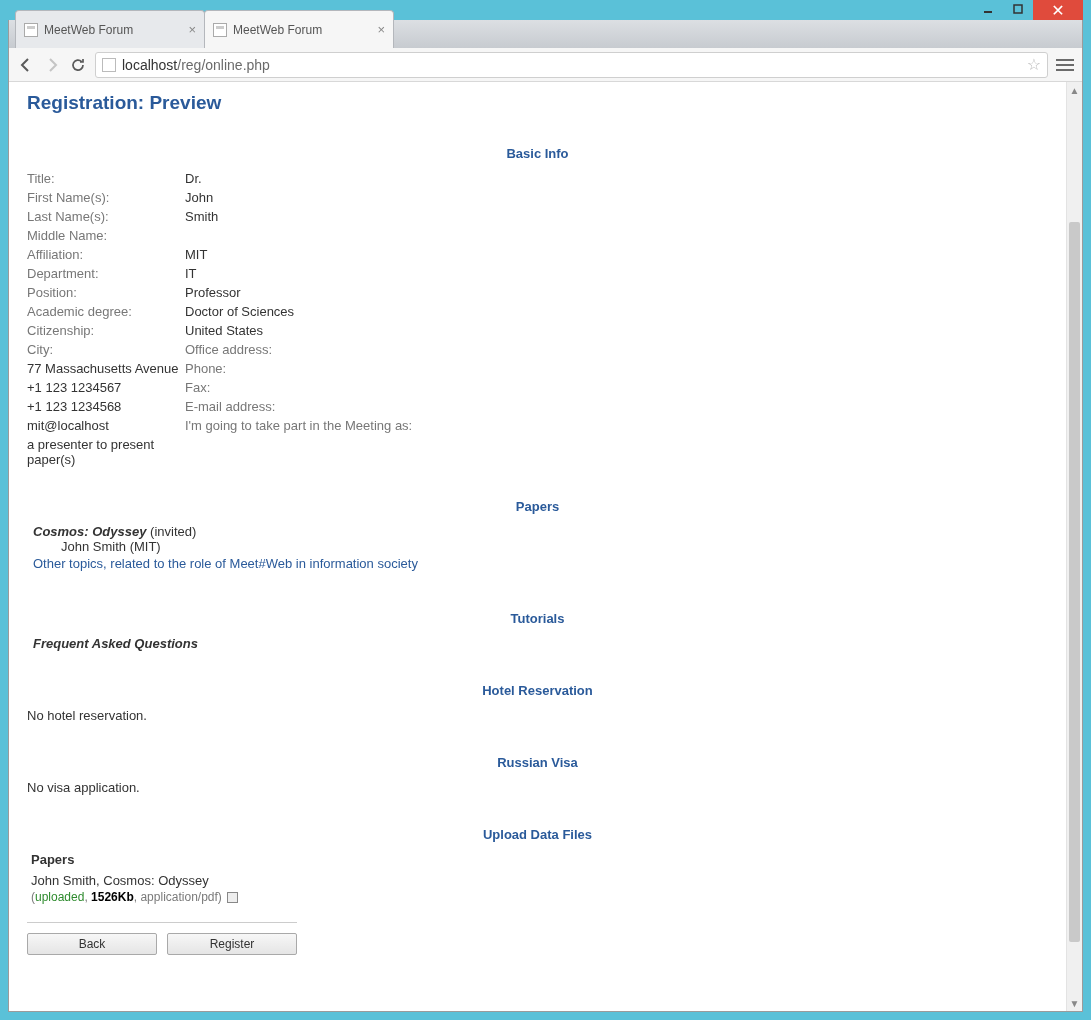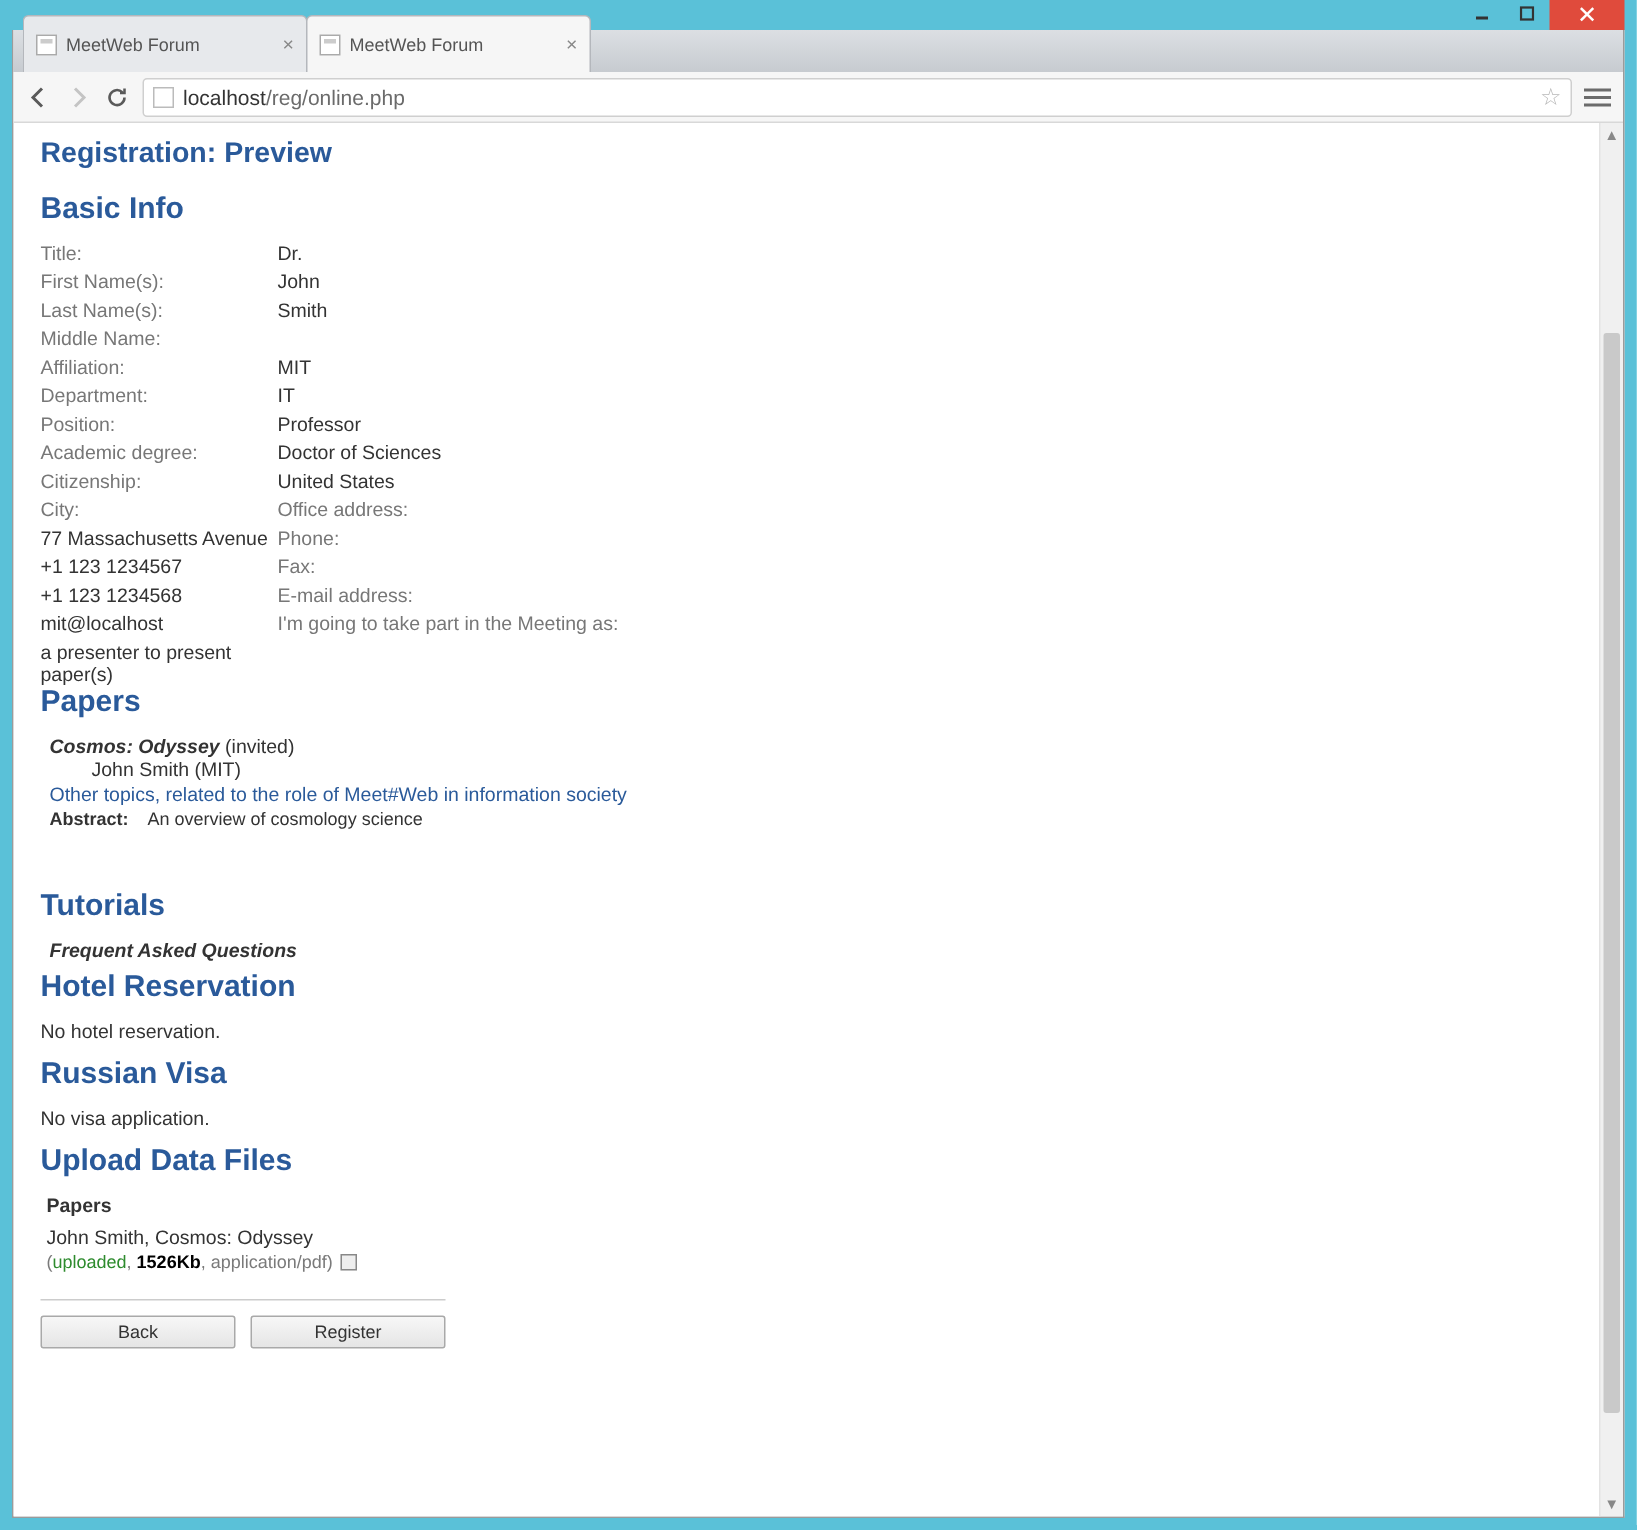--- a/index.html
+++ b/index.html
@@ -131,27 +131,27 @@
   .vscroll .thumb {
     position: absolute; left: 2px; right: 2px;
     top: 140px; height: 720px;
     background: #c9c9c9;
     border-radius: 2px;
   }
   h1.page-title {
     color: #2a5a9a;
     font-size: 19px;
     font-weight: bold;
-    margin-bottom: 14px;
   }
   h2.section {
     color: #2a5a9a;
-    font-size: 20px;
+    font-size: 13px;
     font-weight: bold;
-    margin: 0 0 10px 0;
+    margin: 32px 0 10px 0;
+    text-align: center;
   }
   h3.subsection {
     color: #333;
     font-size: 13px;
     font-weight: bold;
     margin: 8px 0 6px 4px;
   }
   .info-table {
     display: grid;
     grid-template-columns: 158px 1fr;
@@ -296,24 +296,20 @@
           </div>
 
         <h2 class="section">Papers</h2>
         <div style="margin-left:6px;">
           <div>
             <span class="paper-title">Cosmos: Odyssey</span>
             <span class="paper-note">(invited)</span>
           </div>
           <div class="paper-author">John Smith (MIT)</div>
           <div class="paper-topic">Other topics, related to the role of Meet#Web in information society</div>
-          <div class="abstract-row">
-            <span class="lbl">Abstract:</span>
-            <span>An overview of cosmology science</span>
-          </div>
         </div>
 
         <h2 class="section" style="margin-top:40px;">Tutorials</h2>
         <div class="tutorial-title">Frequent Asked Questions</div>
 
         <h2 class="section">Hotel Reservation</h2>
         <div class="plain">No hotel reservation.</div>
 
         <h2 class="section">Russian Visa</h2>
         <div class="plain">No visa application.</div>

